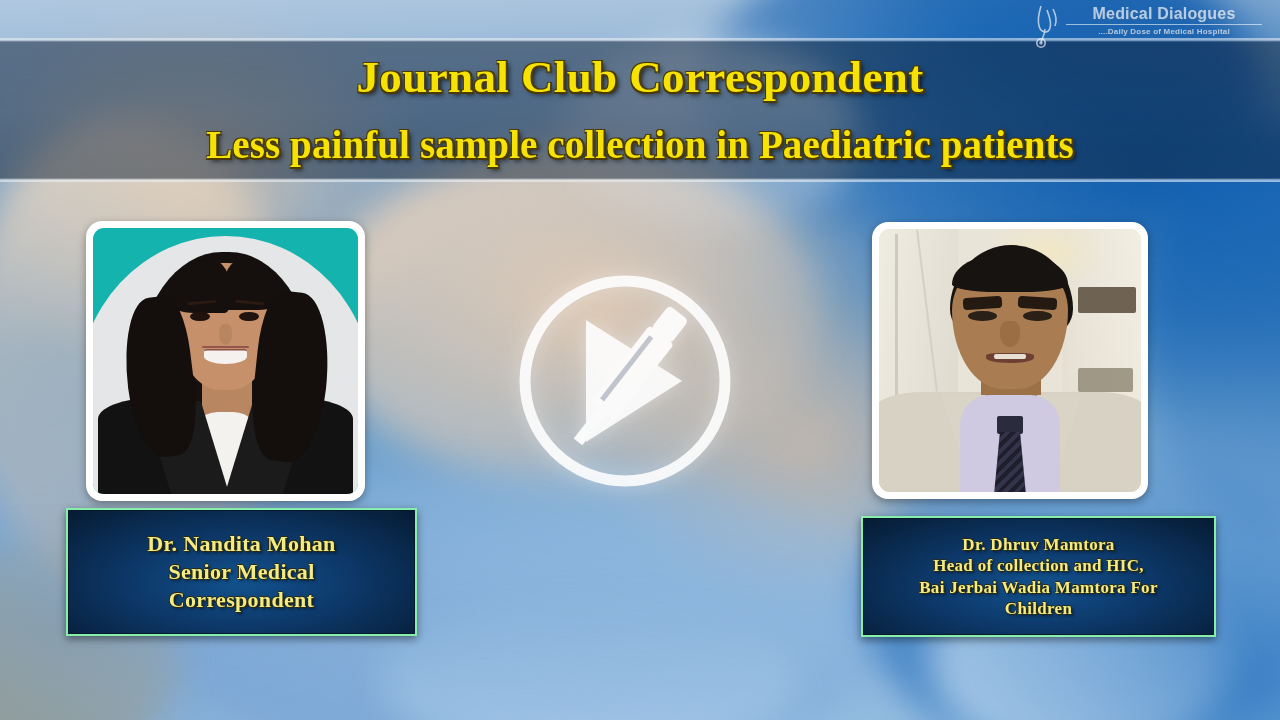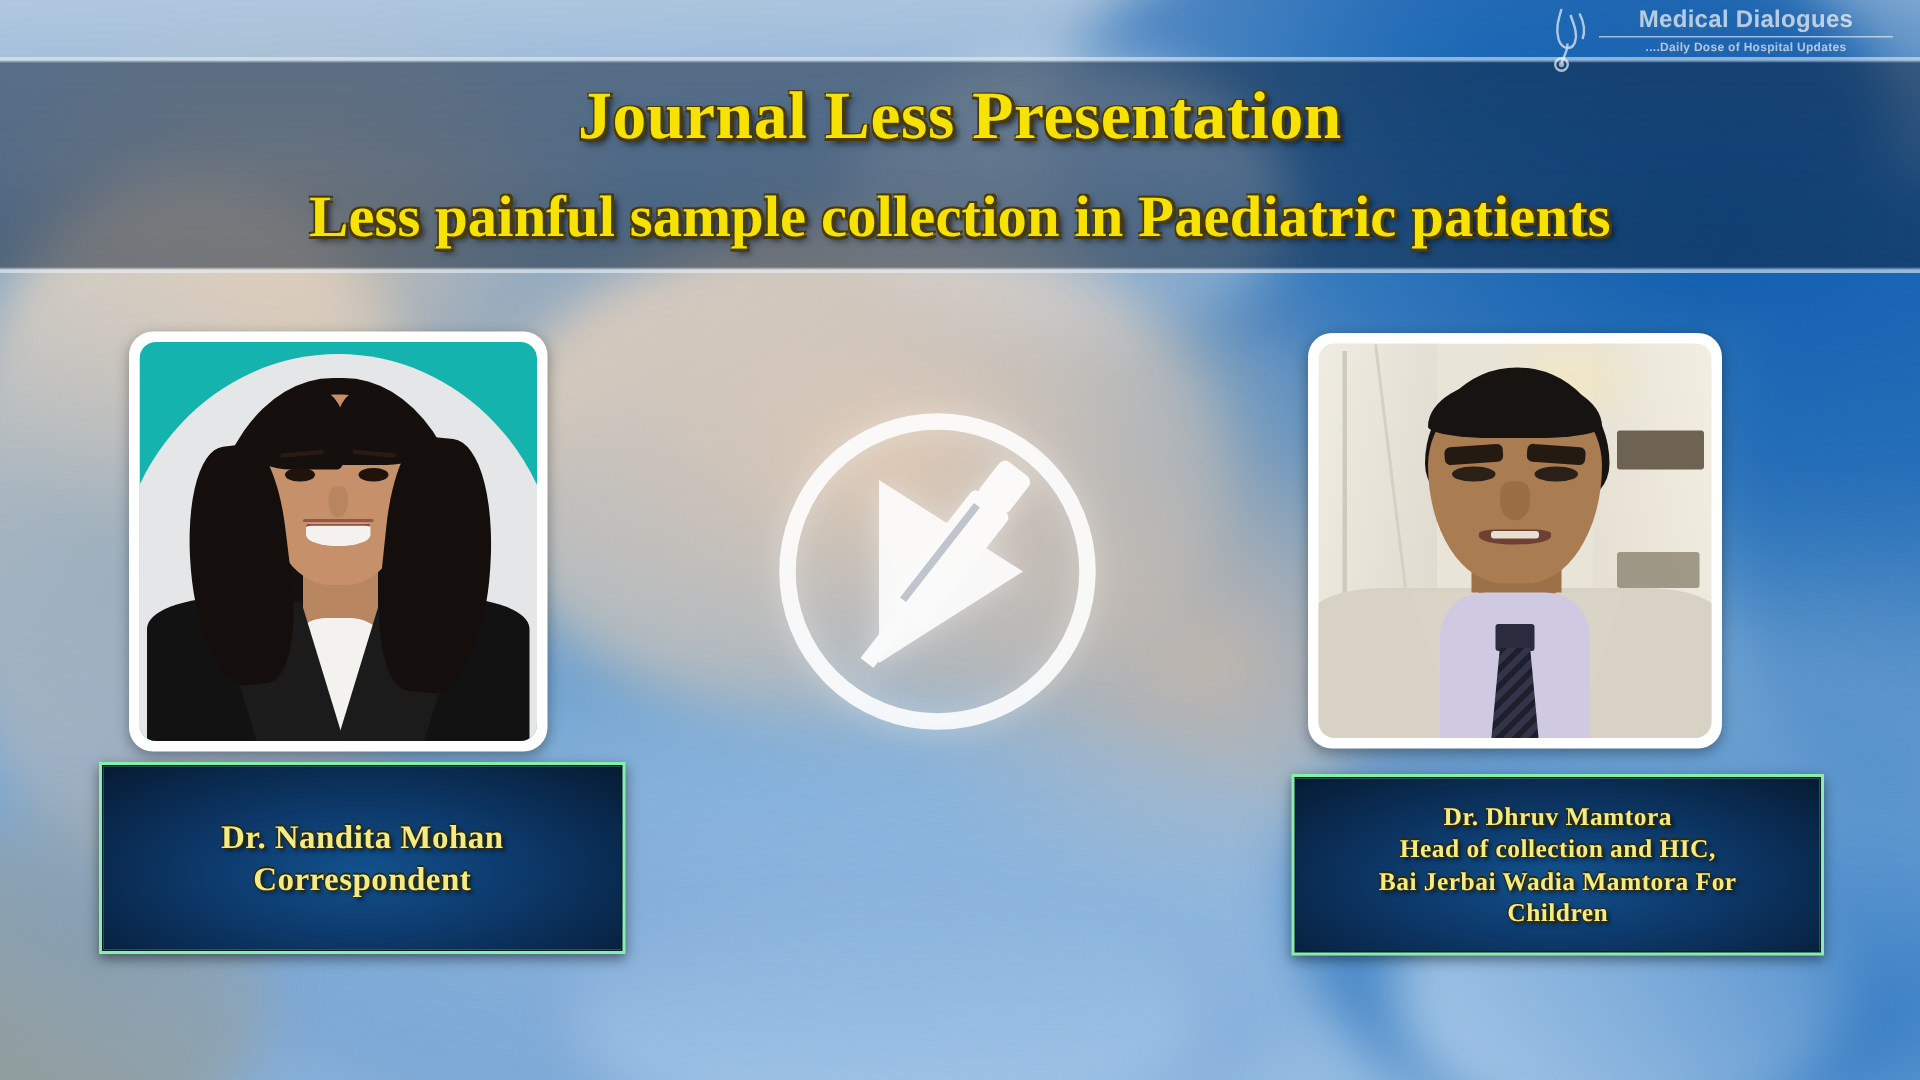--- a/index.html
+++ b/index.html
@@ -211,41 +211,41 @@
     <div class="bg-streak s5"></div>
     <div class="bg-streak s6"></div>
     <div class="bg-streak s7"></div>
     <div class="bg-streak s8"></div>
     <div class="bg-streak s9"></div>
     <div class="bg-streak s10"></div>
   </div>
 
   <div class="band">
     <div class="band-inner">
-      <div class="title">Journal Less Presentation</div>
+      <div class="title">Journal Club Correspondent</div>
       <div class="subtitle">Less painful sample collection in Paediatric patients</div>
     </div>
   </div>
 
   <div class="logo">
     <span class="logo-glyph">
       <svg width="34" height="46" viewBox="0 0 34 46">
         <g fill="none" stroke="rgba(255,255,255,.9)" stroke-width="1.6">
           <path d="M9 3 C7 10 5 16 7 23 C9 30 16 31 18 25 C20 19 17 13 15 7"></path>
           <path d="M13 26 C13 33 9 36 9 40"></path>
           <circle cx="9" cy="40" r="4.2"></circle>
           <path d="M21 6 C24 12 25 18 23 23"></path>
         </g>
         <circle cx="9" cy="40" r="1.8" fill="rgba(255,255,255,.8)"></circle>
       </svg>
     </span>
     <span class="logo-txt">
       <span class="logo-name">Medical Dialogues</span>
       <span class="logo-rule"></span>
-      <span class="logo-tag">....Daily Dose of Hospital Updates</span>
+      <span class="logo-tag">....Daily Dose of Medical Hospital</span>
     </span>
   </div>
 
   <div class="frame" id="frame-left">
     <div class="frame-inner">
       <div class="p-left">
         <div class="pl-arch"></div>
         <div class="pl-blazer"></div>
         <div class="pl-hairback"></div>
         <div class="pl-neck"></div>
@@ -314,20 +314,21 @@
         <rect x="98" y="54" width="31" height="96" rx="4" fill="#ffffff"></rect>
         <rect x="108" y="148" width="11" height="42" fill="#ffffff"></rect>
         <rect x="104" y="62" width="5" height="80" fill="rgba(140,150,165,.55)"></rect>
       </g>
     </svg>
   </div>
 
   <div class="plate" id="plate-left">
     <div class="plate-in">
       <div class="plate-line">Dr. Nandita Mohan</div>
+      <div class="plate-line">Senior Medical</div>
       <div class="plate-line">Correspondent</div>
     </div>
   </div>
 
   <div class="plate" id="plate-right">
     <div class="plate-in">
       <div class="plate-line">Dr. Dhruv Mamtora</div>
       <div class="plate-line">Head of collection and HIC,</div>
       <div class="plate-line">Bai Jerbai Wadia Mamtora For</div>
       <div class="plate-line">Children</div>

